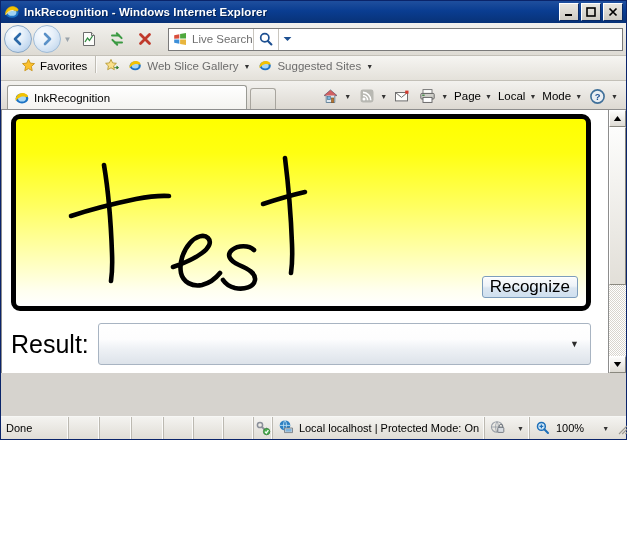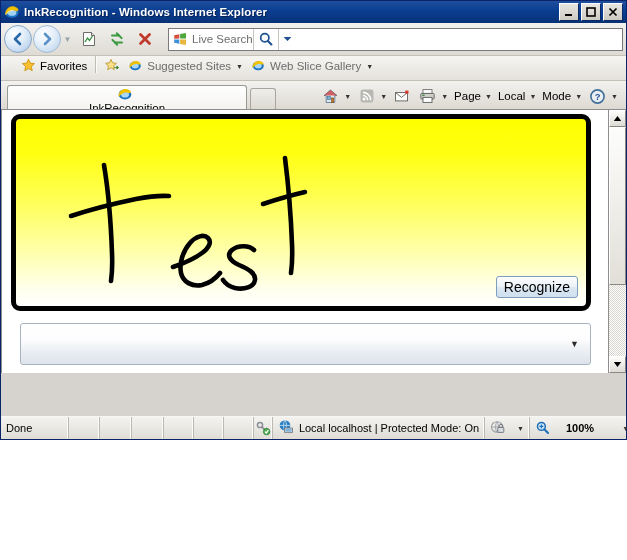--- a/index.html
+++ b/index.html
@@ -156,21 +156,20 @@
     position: relative;
   }
   .tab {
     height: 24px; min-width: 240px; max-width: 262px;
     background: linear-gradient(to bottom,#ffffff,#f4f3f0);
     border: 1px solid #9a9a94; border-bottom: none;
     border-radius: 3px 3px 0 0;
     display: flex; align-items: center;
     padding: 0 6px; margin-left: 4px;
     box-sizing: border-box;
-    flex-direction: column;
   }
   .tab-ico { width: 16px; height: 16px; flex: none; margin-right: 4px; }
   .tab-label { font-size: 11.5px; white-space: nowrap; overflow: hidden; }
   .newtab {
     width: 24px; height: 20px; margin-left: 3px;
     background: linear-gradient(to bottom,#efeeea,#dcd9d2);
     border: 1px solid #a8a59e; border-bottom: none;
     border-radius: 3px 3px 0 0;
   }
   .cmdbar {
@@ -207,21 +206,21 @@
     overflow: hidden;
   }
   .ink-svg { position: absolute; left: 0; top: 0; }
   .recog-btn {
     position: absolute; right: 8px; bottom: 8px;
     height: 20px; padding: 0 7px;
     background: linear-gradient(to bottom,#fbfcfd 0%,#eef3f8 45%,#dbe6f1 55%,#cfe0ef 100%);
     border: 1px solid #7d9dbc;
     border-radius: 3px;
     display: flex; align-items: center; justify-content: center;
-    font-size: 14px; color: #000;
+    font-size: 17px; color: #000;
     box-shadow: inset 0 1px 0 #ffffff;
   }
   .resultrow {
     position: absolute; left: 9px; top: 212px;
     width: 580px; height: 44px;
     display: flex; align-items: center;
   }
   .result-label {
     font-size: 25px; line-height: 1;
     font-family: "Liberation Sans", sans-serif;
@@ -288,21 +287,21 @@
     box-shadow: inset -1px 0 0 #fbfbfa;
     padding: 0 5px;
     white-space: nowrap;
   }
   .st-done { width: 83px; }
   .st-blank { width: 30px; }
   .st-blank.narrow { width: 28px; }
   .st-ico { width: 26px; justify-content: center; padding: 0; }
   .st-zone { flex: 1 1 auto; gap: 5px; }
   .st-priv { width: 43px; justify-content: center; gap: 5px; }
-  .st-zoom { width: 86px; gap: 16px; border-right: none; box-shadow: none; font-weight: bold; }
+  .st-zoom { width: 86px; gap: 6px; border-right: none; box-shadow: none; }
   .grip { width: 16px; display: flex; align-items: flex-end; justify-content: flex-end; }
 </style>
 </head>
 <body>
 
 <div class="window">
 
   <div class="titlebar">
     <span class="title-icon">
       <svg width="16" height="16" viewBox="0 0 16 16">
@@ -408,32 +407,32 @@
       </span>
     </span>
     <span class="fav-item">
       <span>
         <svg width="15" height="15" viewBox="0 0 15 15">
           <ellipse cx="7.2" cy="7.8" rx="5.6" ry="4.4" fill="#1b72c4"></ellipse>
           <ellipse cx="7.2" cy="7.8" rx="3.5" ry="2.7" fill="#a8d7f5"></ellipse>
           <path d="M1.5 10 C1.1 5.9 4.5 2.5 8.2 3 C11.4 3.5 13 5.4 12.4 6.3 C11.5 7.3 9 5.4 6.5 6.3 C4 7.2 2.4 9.2 1.5 10 Z" fill="#f2c200"></path>
         </svg>
       </span>
-      <span class="fav-label dim">Suggested Sites</span>
+      <span class="fav-label dim">Web Slice Gallery</span>
       <span class="caret">▼</span>
     </span>
     <span class="fav-item">
       <span>
         <svg width="15" height="15" viewBox="0 0 15 15">
           <ellipse cx="7.2" cy="7.8" rx="5.6" ry="4.4" fill="#1b72c4"></ellipse>
           <ellipse cx="7.2" cy="7.8" rx="3.5" ry="2.7" fill="#a8d7f5"></ellipse>
           <path d="M1.5 10 C1.1 5.9 4.5 2.5 8.2 3 C11.4 3.5 13 5.4 12.4 6.3 C11.5 7.3 9 5.4 6.5 6.3 C4 7.2 2.4 9.2 1.5 10 Z" fill="#f2c200"></path>
         </svg>
       </span>
-      <span class="fav-label dim">Web Slice Gallery</span>
+      <span class="fav-label dim">Suggested Sites</span>
       <span class="caret">▼</span>
     </span>
   </div>
 
   <div class="tabstrip">
     <div class="tab">
       <span class="tab-ico">
         <svg width="16" height="16" viewBox="0 0 16 16">
           <ellipse cx="8" cy="8.4" rx="6.3" ry="5" fill="#1b72c4"></ellipse>
           <ellipse cx="8" cy="8.4" rx="4" ry="3.1" fill="#a8d7f5"></ellipse>
@@ -531,20 +530,21 @@
             <path d="M247 85 C259 81, 276 76, 289 73"></path>
           </g>
         </svg>
 
         <div class="recog-btn">
           <span>Recognize</span>
         </div>
       </div>
 
       <div class="resultrow">
+        <span class="result-label">Result:</span>
         <div class="result-select">
           <span></span>
           <span class="sel-caret">▼</span>
         </div>
       </div>
 
     </div>
 
     <div class="vscroll">
       <div class="sb-btn">

